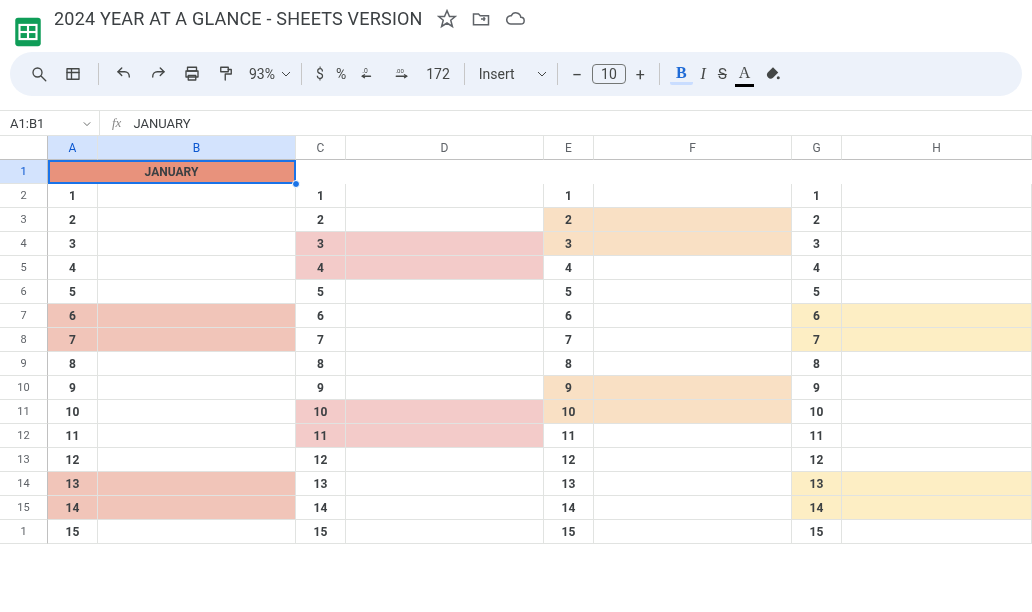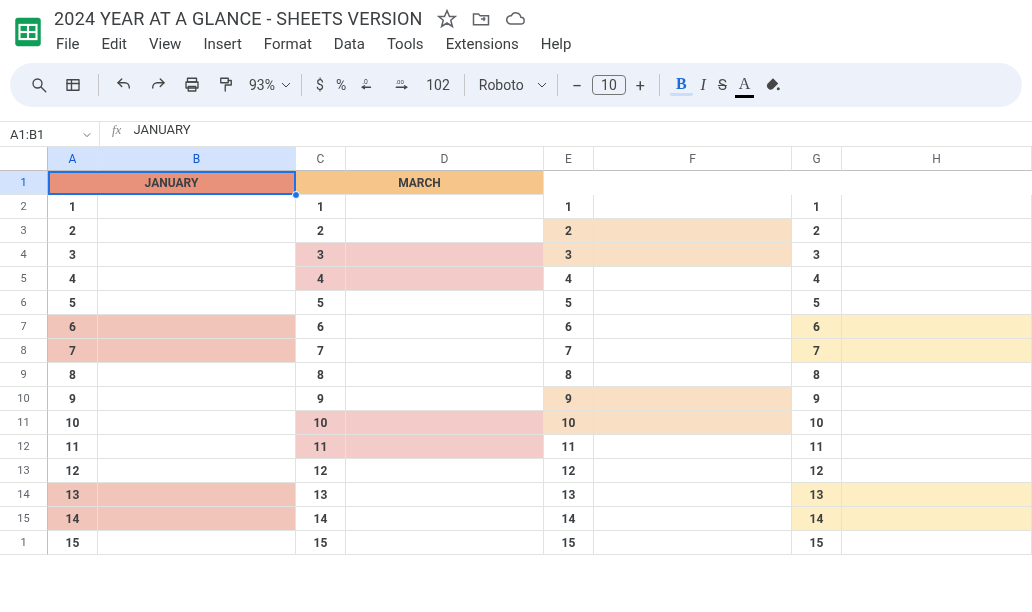--- a/index.html
+++ b/index.html
@@ -34,21 +34,21 @@
   .tb-drop svg { width:10px; height:10px; }
   .zoom-group, .font-group, .size-group { display:flex; align-items:center; gap:2px; }
   .size-box { border:1px solid #747775; border-radius:4px; padding:1px 8px; font-size:14px; margin:0 4px; }
   .tb-bold { font-weight:800; font-family:Georgia,serif; font-size:16px; color:#1f6bd6; border-bottom:3px solid #c9ddff; border-radius:2px; padding:0 6px; }
   .tb-italic { font-style:italic; font-family:Georgia,serif; font-size:16px; }
   .tb-strike { text-decoration:line-through; font-size:15px; }
   .tb-A { font-family:Georgia,serif; font-size:16px; position:relative; padding-bottom:3px; }
   .tb-A::after { content:""; position:absolute; left:0; right:0; bottom:-2px; height:3px; background:#000; }
   .tb-fill svg { stroke:none; fill:#444746; }
   
-  .fxbar { display:flex; height:26px; border-top:1px solid #e1e3e1; border-bottom:1px solid #e1e3e1; font-size:13px; }
+  .fxbar { display:flex; align-items:center; height:26px; border-top:1px solid #e1e3e1; border-bottom:1px solid #e1e3e1; font-size:13px; }
   .namebox { width:100px; display:flex; align-items:center; justify-content:space-between; padding:0 8px 0 10px; border-right:1px solid #e1e3e1; height:100%; }
   .namebox .caret svg{ width:8px;height:8px; }
   .fx { font-style:italic; font-family:Georgia,serif; color:#888; padding:0 12px; }
   .fxval { color:#3c4043; }
   
   .grid { display:flex; }
   .corner { width:48px; height:24px; border-right:1px solid #c0c0c0; border-bottom:1px solid #c0c0c0; background:#fff; }
   .colheads { display:flex; }
   .colhead {
     height:24px; display:flex; align-items:center; justify-content:center;
@@ -101,31 +101,20 @@
           <polygon points="12 2 15 9 22 9 16.5 13.5 18.5 21 12 16.8 5.5 21 7.5 13.5 2 9 9 9"></polygon>
         </svg>
       <svg class="ico" viewBox="0 0 24 24">
           <path d="M3 6h6l2 2h10v11H3z"></path>
           <path d="M12 12h5m0 0-2-2m2 2-2 2"></path>
         </svg>
       <svg class="ico" viewBox="0 0 24 24">
           <path d="M7 18a5 5 0 1 1 .6-9.97A6 6 0 0 1 19 10a4 4 0 0 1 0 8H7z"></path>
         </svg>
     </div>
-    <div class="menubar">
-      <span>File</span>
-      <span>Edit</span>
-      <span>View</span>
-      <span>Insert</span>
-      <span>Format</span>
-      <span>Data</span>
-      <span>Tools</span>
-      <span>Extensions</span>
-      <span>Help</span>
-    </div>
   </div>
 </div>
 
 <div class="toolbar">
   <div class="tb-btn">
       <svg viewBox="0 0 24 24">
         <circle cx="10" cy="10" r="6"></circle>
         <line x1="15" y1="15" x2="21" y2="21"></line>
       </svg>
     </div>
@@ -178,24 +167,24 @@
         <line x1="3" y1="15" x2="14" y2="15"></line>
       </svg>
     </div>
   <div class="tb-btn">
       <svg viewBox="0 0 24 24">
         <text x="2" y="10" font-size="8" fill="#444746" stroke="none">.00</text>
         <path d="M14 13l3 2-3 2"></path>
         <line x1="3" y1="15" x2="17" y2="15"></line>
       </svg>
     </div>
-  <span class="tb-text">102</span>
+  <span class="tb-text">172</span>
   <div class="tb-sep"></div>
   <div class="font-group">
-    <span class="tb-text" style="min-width:60px">Roboto</span>
+    <span class="tb-text" style="min-width:60px">Insert</span>
     <span class="tb-drop"><svg viewBox="0 0 10 10">
           <path d="M1 3l4 4 4-4" stroke="#444746" fill="none"></path>
         </svg></span>
   </div>
   <div class="tb-sep"></div>
   <div class="size-group">
     <span class="tb-text" style="font-size:18px">−</span>
     <span class="size-box">10</span>
     <span class="tb-text" style="font-size:16px">+</span>
   </div>
@@ -252,21 +241,20 @@
         <div class="rowhead">11</div>
         <div class="rowhead">12</div>
         <div class="rowhead">13</div>
         <div class="rowhead">14</div>
         <div class="rowhead">15</div>
         <div class="rowhead">1</div>
       </div>
     <div class="cells" id="cells">
         <div class="row">
           <div class="cell cA month" style="width: 248px; background: rgb(232, 146, 124);">JANUARY</div>
-          <div class="cell cE month" style="width: 248px; background: rgb(245, 197, 138);">MARCH</div>
         </div>
         <div class="row">
           <div class="cell cA" style="width: 50px; justify-content: center;">1</div>
           <div class="cell cB" style="width: 198px;"></div>
           <div class="cell cC" style="width: 50px; justify-content: center;">1</div>
           <div class="cell cD" style="width: 198px;"></div>
           <div class="cell cE" style="width: 50px; justify-content: center;">1</div>
           <div class="cell cF" style="width: 198px;"></div>
           <div class="cell cG" style="width: 50px; justify-content: center;">1</div>
           <div class="cell cH" style="width: 190px;"></div>

